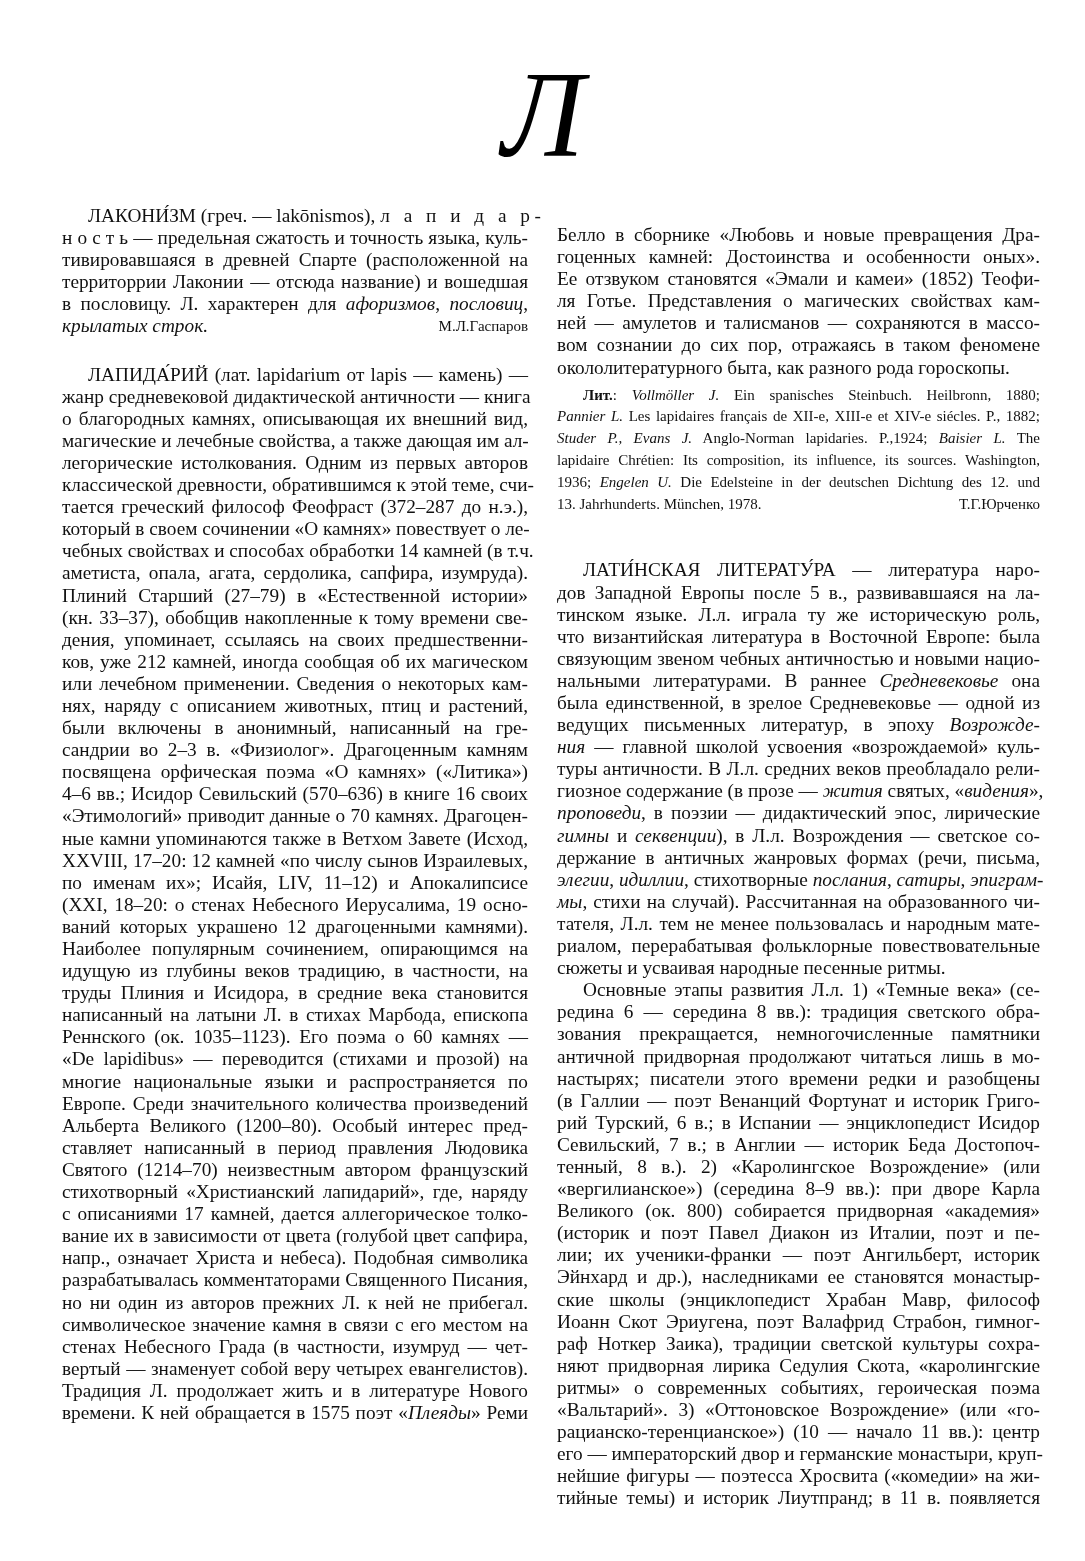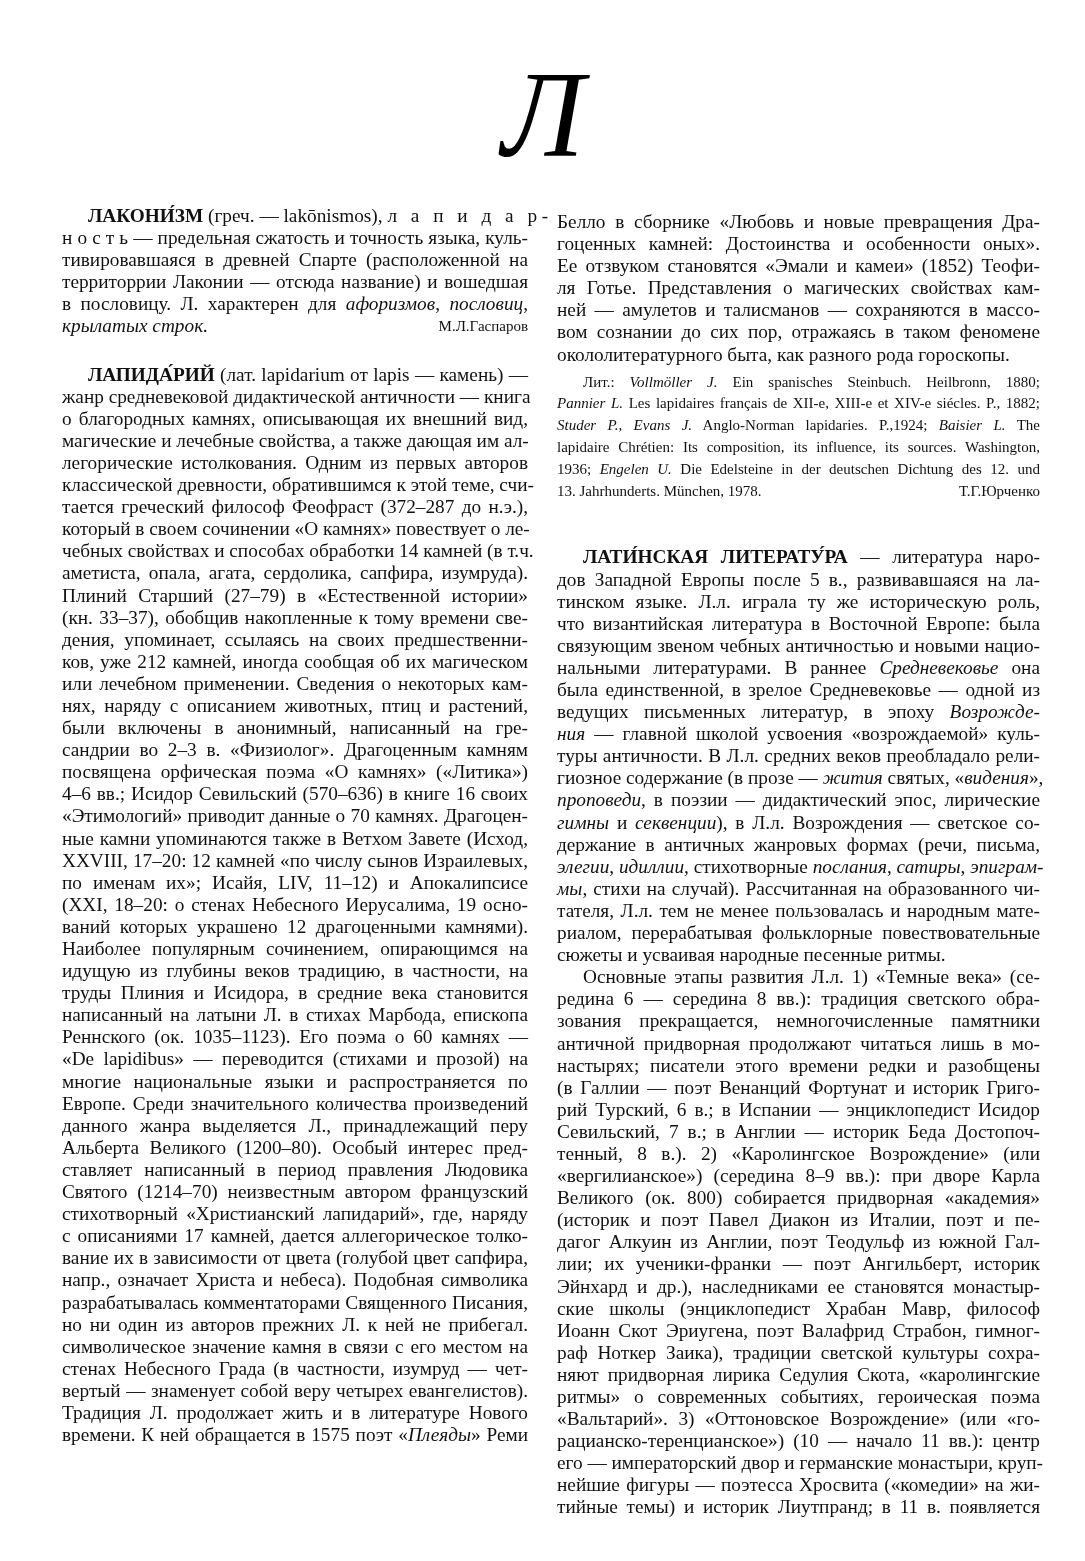--- a/index.html
+++ b/index.html
@@ -2,34 +2,34 @@
 <html><head>
 <meta charset="utf-8">
 <style>
   html, body { margin: 0; padding: 0; background: #ffffff; }
   body { width: 1085px; height: 1561px; position: relative; overflow: hidden;
          font-family: "Liberation Serif", "DejaVu Serif", serif; color: #111; }
   .big-letter { position: absolute; left: 498px; top: 60px; width: 90px; text-align: center;
          font-family: "Liberation Serif", serif; font-style: italic; font-size: 122px; line-height: 110px; color: #000; }
   .col { position: absolute; top: 205px; font-size: 19.3px; line-height: 22.1px; text-align: justify; }
   .col.left { left: 62px; width: 466px; }
-  .col.right { left: 557px; width: 483px; top: 211px; }
+  .col.right { left: 557px; width: 483px; top: 224px; }
   .line { display: block; white-space: nowrap; text-align-last: justify; text-align: justify; height: 22.1px; overflow: visible; }
   .line.last { text-align-last: left; }
   .line.indent { padding-left: 26px; }
   .line.sign-row { display: flex; justify-content: space-between; text-align-last: auto; }
-  .h { font-weight: bold; }
+  .h { font-weight: normal; }
   .i { font-style: italic; }
   .sp { letter-spacing: 4.5px; }
   .sign { font-size: 15px; }
   .gap { height: 26px; }
   .gap-lg { height: 44px; }
   .lit { font-size: 15px; line-height: 21.8px; }
   .lit .line { height: 21.8px; }
-  .lit .h { font-weight: normal; margin-top: 12px; }
+  .lit .h { font-weight: bold; margin-top: 12px; }
 </style>
 </head>
 <body>
 
 <div class="big-letter">Л</div>
 
 <div class="col left">
   <div>
     <span class="line indent"><span class="h">ЛАКОНИ́ЗМ</span> <span>(греч. — lakōnismos), </span><span class="sp">л а п и д а р-</span></span>
     <span class="line">н о с т ь — предельная сжатость и точность языка, куль-</span>
@@ -70,21 +70,20 @@
       <span class="line">(XXI, 18–20: о стенах Небесного Иерусалима, 19 осно-</span>
       <span class="line">ваний которых украшено 12 драгоценными камнями).</span>
       <span class="line">Наиболее популярным сочинением, опирающимся на</span>
       <span class="line">идущую из глубины веков традицию, в частности, на</span>
       <span class="line">труды Плиния и Исидора, в средние века становится</span>
       <span class="line">написанный на латыни Л. в стихах Марбода, епископа</span>
       <span class="line">Реннского (ок. 1035–1123). Его поэма о 60 камнях —</span>
       <span class="line">«De lapidibus» — переводится (стихами и прозой) на</span>
       <span class="line">многие национальные языки и распространяется по</span>
       <span class="line">Европе. Среди значительного количества произведений</span>
-      <span class="line">данного жанра выделяется Л., принадлежащий перу</span>
       <span class="line">Альберта Великого (1200–80). Особый интерес пред-</span>
       <span class="line">ставляет написанный в период правления Людовика</span>
       <span class="line">Святого (1214–70) неизвестным автором французский</span>
       <span class="line">стихотворный «Христианский лапидарий», где, наряду</span>
       <span class="line">с описаниями 17 камней, дается аллегорическое толко-</span>
       <span class="line">вание их в зависимости от цвета (голубой цвет сапфира,</span>
       <span class="line">напр., означает Христа и небеса). Подобная символика</span>
       <span class="line">разрабатывалась комментаторами Священного Писания,</span>
       <span class="line">но ни один из авторов прежних Л. к ней не прибегал.</span>
       <span class="line">символическое значение камня в связи с его местом на</span>
@@ -145,21 +144,20 @@
       <span class="line">зования прекращается, немногочисленные памятники</span>
       <span class="line">античной придворная продолжают читаться лишь в мо-</span>
       <span class="line">настырях; писатели этого времени редки и разобщены</span>
       <span class="line">(в Галлии — поэт Венанций Фортунат и историк Григо-</span>
       <span class="line">рий Турский, 6 в.; в Испании — энциклопедист Исидор</span>
       <span class="line">Севильский, 7 в.; в Англии — историк Беда Достопоч-</span>
       <span class="line">тенный, 8 в.). 2) «Каролингское Возрождение» (или</span>
       <span class="line">«вергилианское») (середина 8–9 вв.): при дворе Карла</span>
       <span class="line">Великого (ок. 800) собирается придворная «академия»</span>
       <span class="line">(историк и поэт Павел Диакон из Италии, поэт и пе-</span>
-      <span class="line">дагог Алкуин из Англии, поэт Теодульф из южной Гал-</span>
       <span class="line">лии; их ученики-франки — поэт Ангильберт, историк</span>
       <span class="line">Эйнхард и др.), наследниками ее становятся монастыр-</span>
       <span class="line">ские школы (энциклопедист Храбан Мавр, философ</span>
       <span class="line">Иоанн Скот Эриугена, поэт Валафрид Страбон, гимног-</span>
       <span class="line">раф Ноткер Заика), традиции светской культуры сохра-</span>
       <span class="line">няют придворная лирика Седулия Скота, «каролингские</span>
       <span class="line">ритмы» о современных событиях, героическая поэма</span>
       <span class="line">«Вальтарий». 3) «Оттоновское Возрождение» (или «го-</span>
       <span class="line">рацианско-теренцианское») (10 — начало 11 вв.): центр</span>
       <span class="line">его — императорский двор и германские монастыри, круп-</span>

